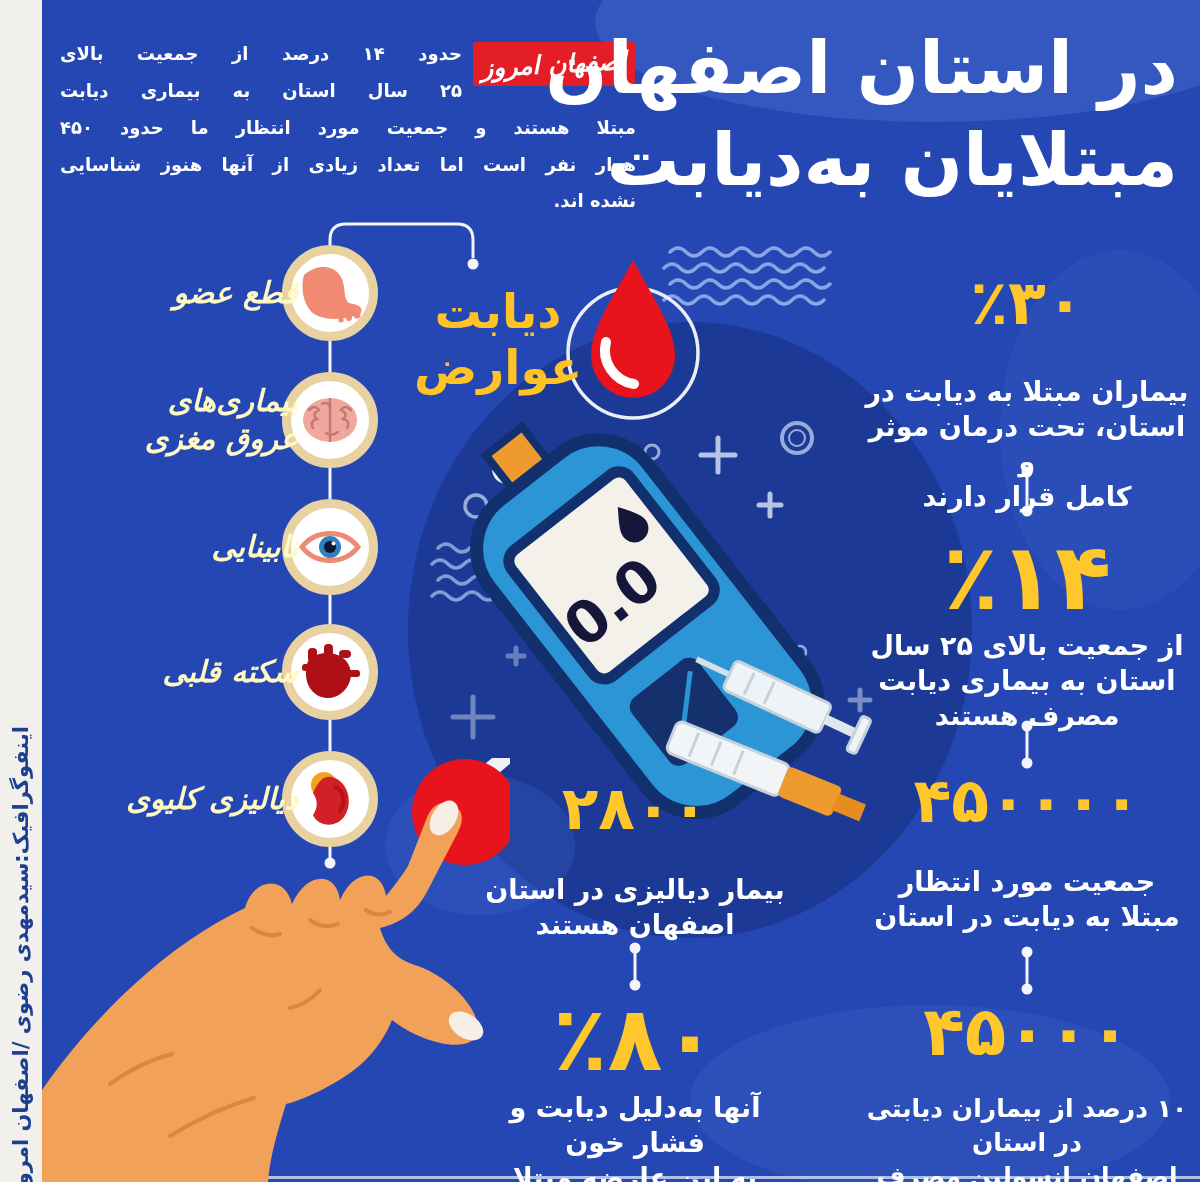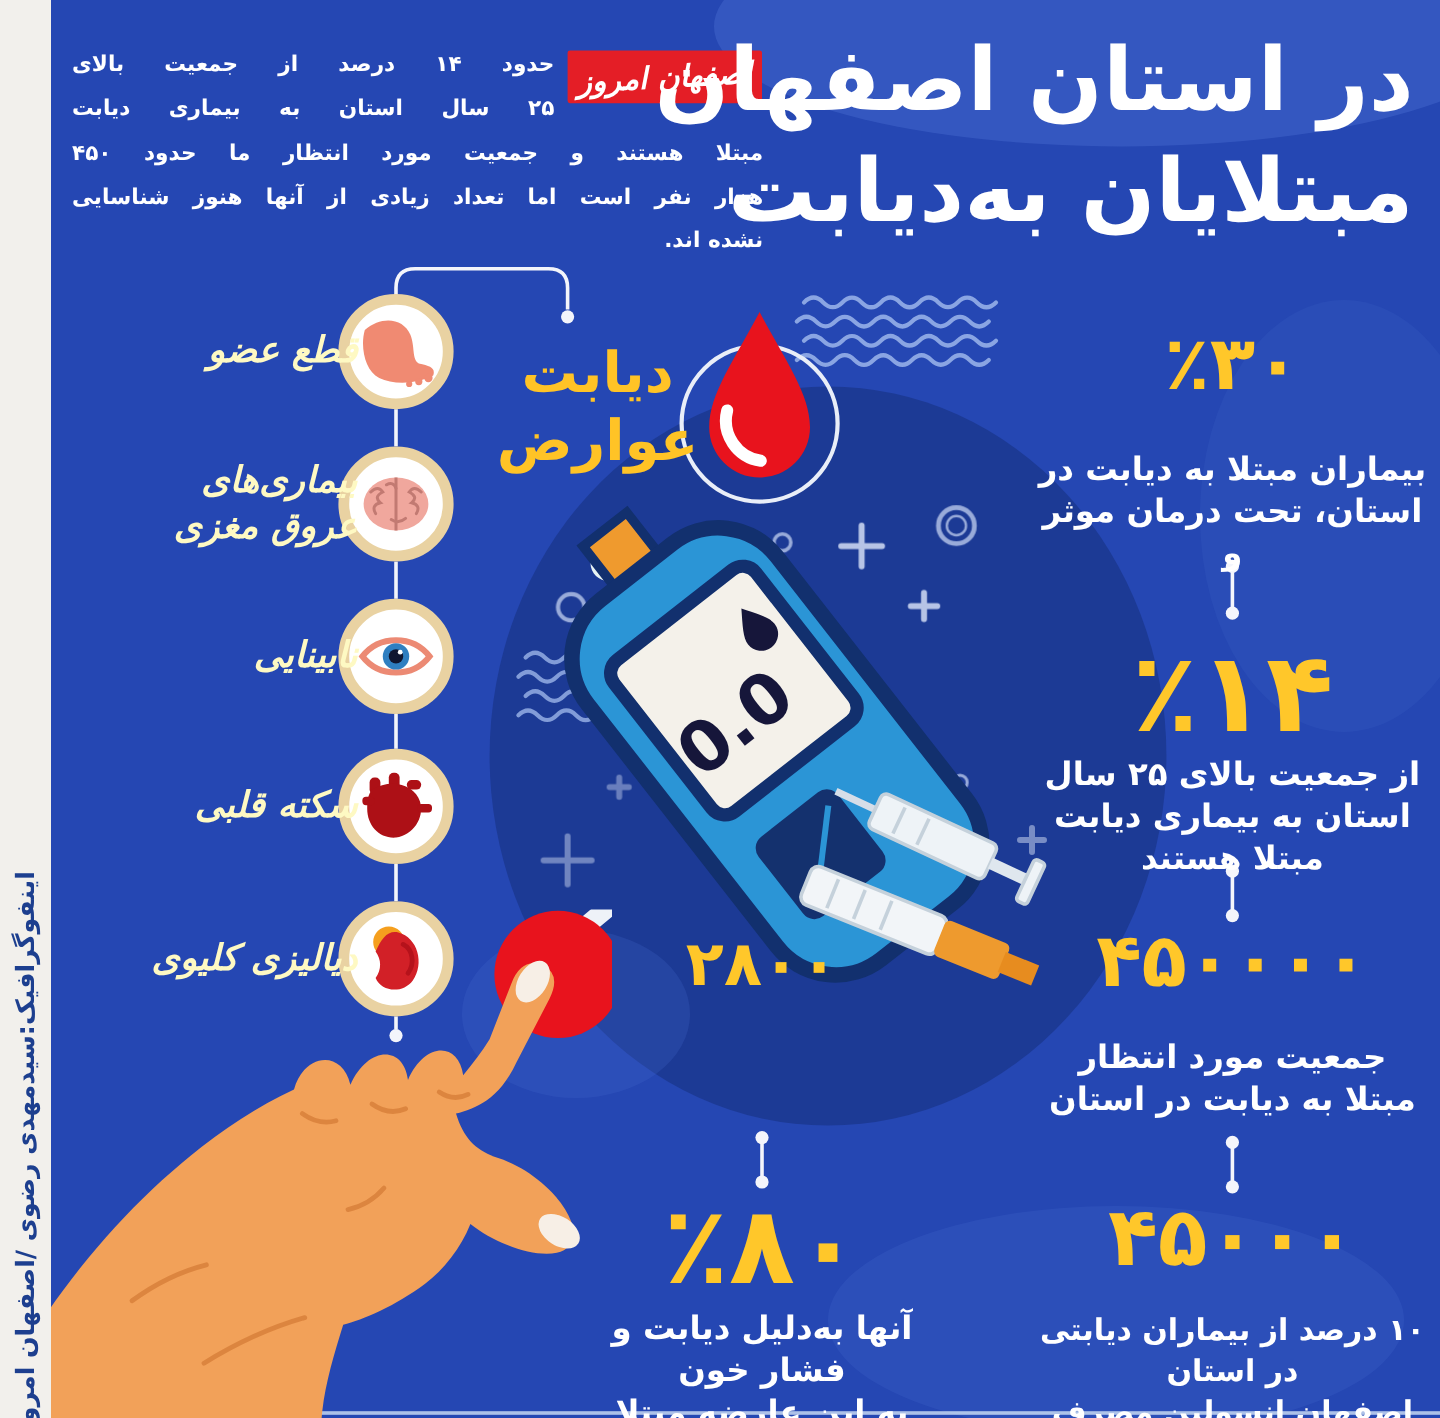--- a/index.html
+++ b/index.html
@@ -292,42 +292,47 @@
   </div>
   <div class="title">
     <span>در استان اصفهان</span>
     <span>مبتلایان به‌دیابت</span>
   </div>
 
   <div class="stat-value rcol" style="top:272px;font-size:62px" dir="ltr">٪۳۰</div>
   <div class="stat-caption rcol" style="top:374px">
     <span>بیماران مبتلا به دیابت در</span>
     <span>استان، تحت درمان موثر و</span>
+    <span>کامل قرار دارند</span>
   </div>
 
   <div class="stat-value rcol" style="top:532px;font-size:92px" dir="ltr">٪۱۴</div>
   <div class="stat-caption rcol" style="top:628px">
     <span>از جمعیت بالای ۲۵ سال</span>
     <span>استان به بیماری دیابت</span>
-    <span>مبتلا هستند</span>
+    <span>مصرف هستند</span>
   </div>
 
   <div class="stat-value rcol" style="top:770px;font-size:62px;letter-spacing:2px" dir="ltr">۴۵۰۰۰۰</div>
   <div class="stat-caption rcol" style="top:864px">
     <span>جمعیت مورد انتظار</span>
     <span>مبتلا به دیابت در استان</span>
   </div>
 
   <div class="stat-value rcol" style="top:998px;font-size:68px;letter-spacing:2px" dir="ltr">۴۵۰۰۰</div>
   <div class="stat-caption rcol capS" style="top:1092px">
     <span>۱۰ درصد از بیماران دیابتی در استان</span>
     <span>اصفهان انسولین مصرف می‌کنند</span>
   </div>
 
-  <div class="stat-value ccol" style="top:778px;font-size:52px;letter-spacing:2px" dir="ltr">۲۸۰۰</div>
+  <div class="stat-value ccol" style="top:778px;font-size:60px;letter-spacing:2px" dir="ltr">۲۸۰۰</div>
+  <div class="stat-caption ccol" style="top:872px">
+    <span>بیمار دیالیزی در استان</span>
+    <span>اصفهان هستند</span>
+  </div>
 
   <div class="stat-value ccol" style="top:994px;font-size:90px" dir="ltr">٪۸۰</div>
   <div class="stat-caption ccol" style="top:1090px">
     <span>آنها به‌دلیل دیابت و فشار خون</span>
     <span>به این عارضه مبتلا شده‌اند</span>
   </div>
 
   <div class="sidebar">
     <div class="credit-text">اینفوگرافیک:سیدمهدی رضوی /اصفهان امروز</div>
   </div>

